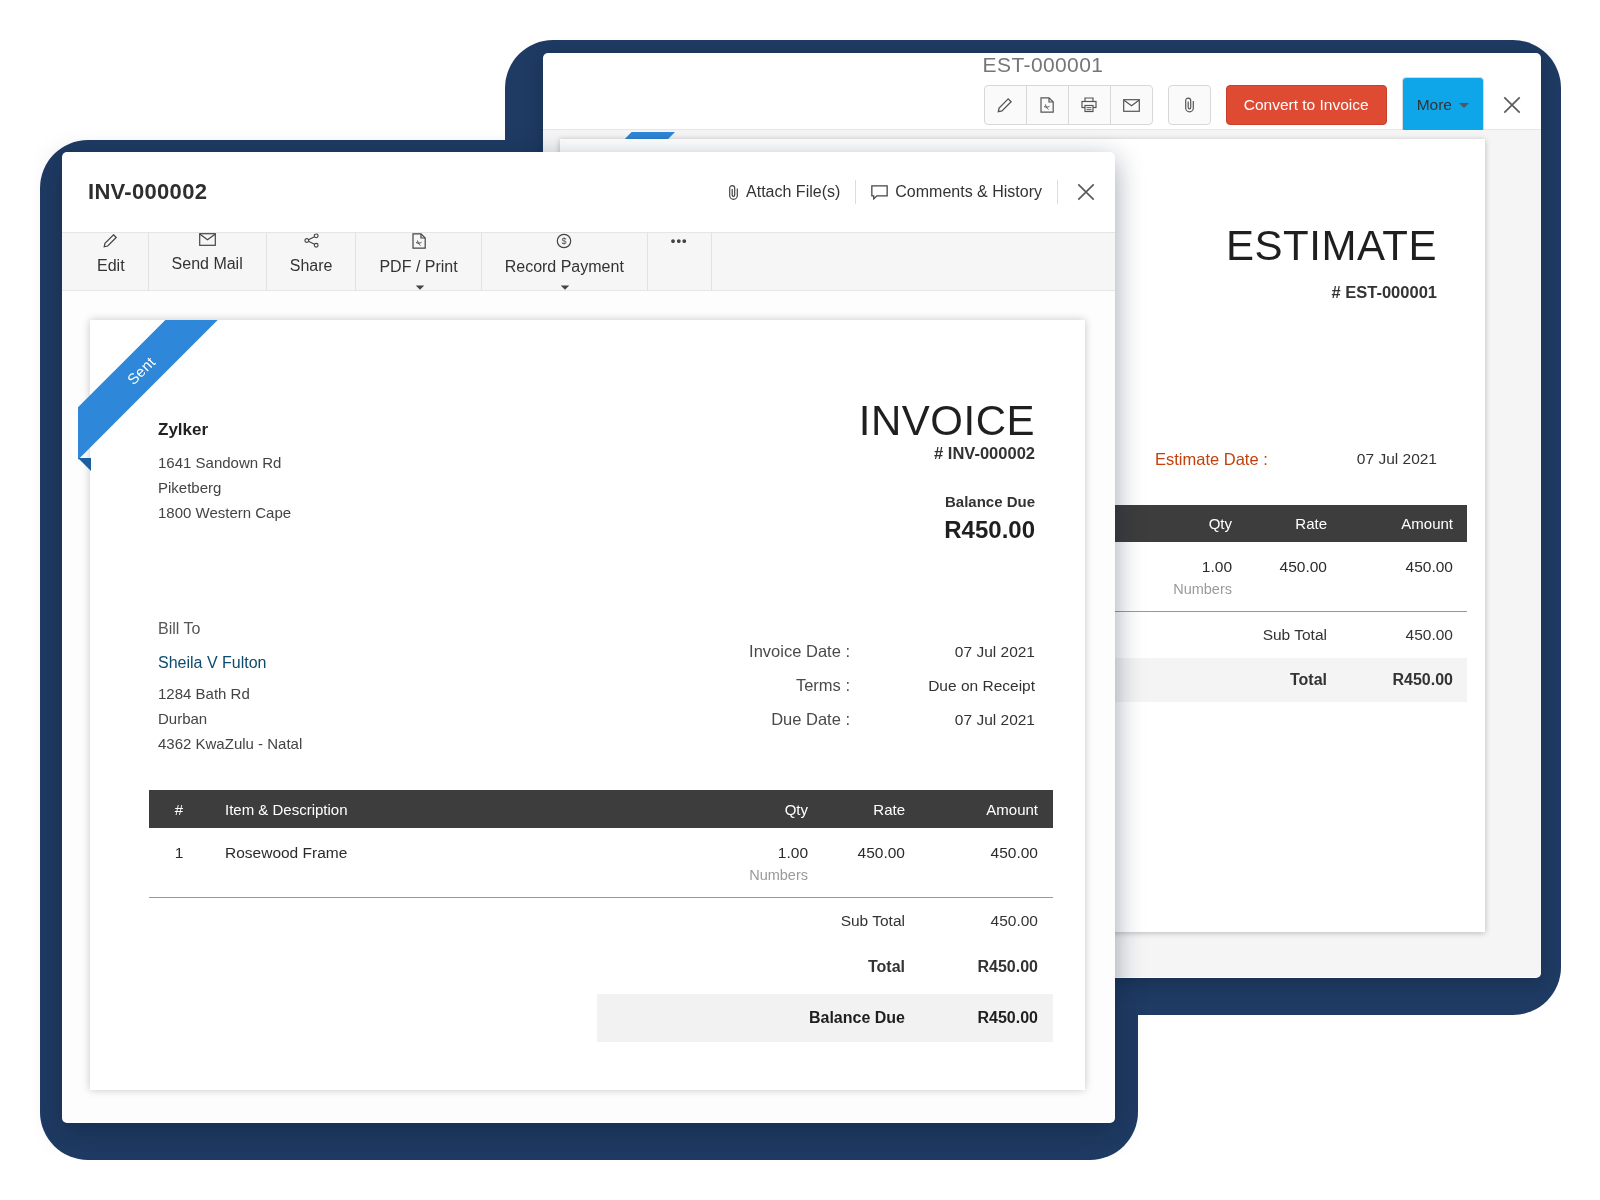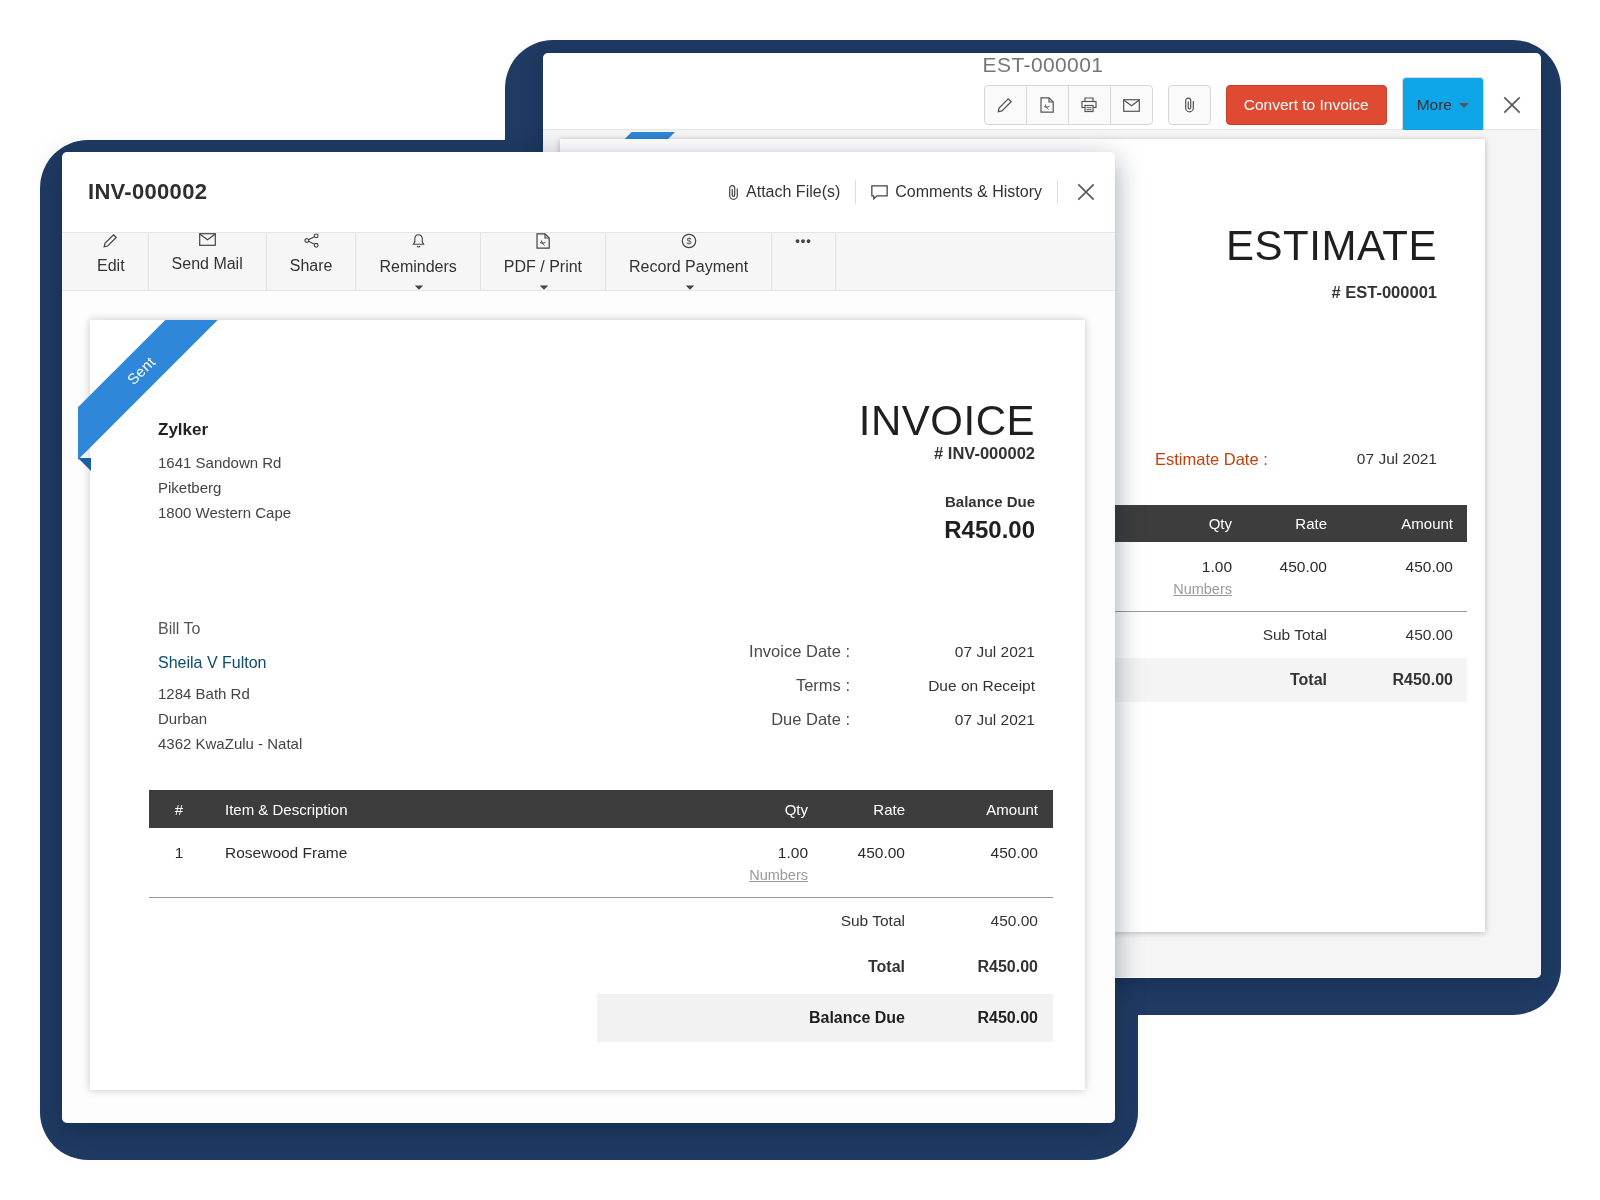--- a/index.html
+++ b/index.html
@@ -44,21 +44,21 @@
   .e-meta { display:flex; margin-top:148px; padding-right:48px; font-size:16.5px; }
   .e-meta .lbl { margin-left:595px; color:#c2410c; }
   .e-meta .val { margin-left:auto; color:#333; font-size:15.5px; }
   .e-table { margin:36px 18px 0 100px; }
   .t-head { background:#3d3d3d; color:#fff; height:37px; display:flex; align-items:center; font-size:15px; }
   .t-row  { display:flex; align-items:flex-start; padding-top:16px; font-size:15.5px; color:#2b2b2b; }
   .c-item { flex:1; padding-left:16px; }
   .e-table .c-qty { width:100px; text-align:right; }
   .e-table .c-rate { width:95px; text-align:right; }
   .e-table .c-amt { width:140px; text-align:right; padding-right:14px; }
-  .unit { font-size:14.5px; color:#9a9a9a; margin-top:5px;text-decoration:underline; }
+  .unit { font-size:14.5px; color:#9a9a9a; margin-top:5px; }
   .t-div { border-bottom:1px solid #999; margin-top:14px; }
   .sum-row { display:flex; justify-content:flex-end; align-items:center; padding:14px 0; font-size:15.5px; color:#333; }
   .sum-row .s-val { width:140px; text-align:right; padding-right:14px; }
   .sum-row.gray { background:#f4f4f4; font-weight:bold; font-size:16px; padding:13px 0; }
 
   
   .win-inv { position:absolute; left:62px; top:152px; width:1053px; height:971px;
              background:#fff; border-radius:5px; box-shadow:0 8px 28px rgba(10,25,50,.40); z-index:2; }
   .inv-header { height:80px; display:flex; align-items:center; padding:0 16px 0 26px; }
   .inv-title { font-size:22px; font-weight:600; color:#2e2e2e; letter-spacing:.3px; }
@@ -279,30 +279,20 @@
               <circle cx="3" cy="8" r="2" fill="none" stroke="#444" stroke-width="1.2"></circle>
               <circle cx="13" cy="3" r="2" fill="none" stroke="#444" stroke-width="1.2"></circle>
               <circle cx="13" cy="13" r="2" fill="none" stroke="#444" stroke-width="1.2"></circle>
               <path d="M4.8 7.1l6.4-3.2M4.8 8.9l6.4 3.2" stroke="#444" stroke-width="1.2"></path>
             </svg>
         </span>
         <span>Share</span>
       </div>
       <div class="tb-item">
         <span>
-          <svg class="ic" width="15" height="16" viewBox="0 0 16 16">
-              <path d="M8 1.3c-2.6 0-3.9 2-3.9 4.4v3.1L2.5 11.4h11L12 8.8V5.7c0-2.4-1.4-4.4-4-4.4z" fill="none" stroke="#444" stroke-width="1.2"></path>
-              <path d="M6.5 13.3a1.6 1.6 0 003 0" fill="none" stroke="#444" stroke-width="1.2"></path>
-            </svg>
-        </span>
-        <span>Reminders</span>
-        <span class="caret"></span>
-      </div>
-      <div class="tb-item">
-        <span>
           <svg class="ic" width="14" height="16" viewBox="0 0 14 16">
               <path d="M1 .8h8L13.2 5v10.2H1z" fill="none" stroke="#444" stroke-width="1.2"></path>
               <path d="M9 1v4h4" fill="none" stroke="#444" stroke-width="1.2"></path>
               <path d="M4 9.5c1.5 1 4 1 5.5-.3M5.5 7.5c.3 2 1.5 4 3 5" fill="none" stroke="#444" stroke-width="1"></path>
             </svg>
         </span>
         <span>PDF / Print</span>
         <span class="caret"></span>
       </div>
       <div class="tb-item">

